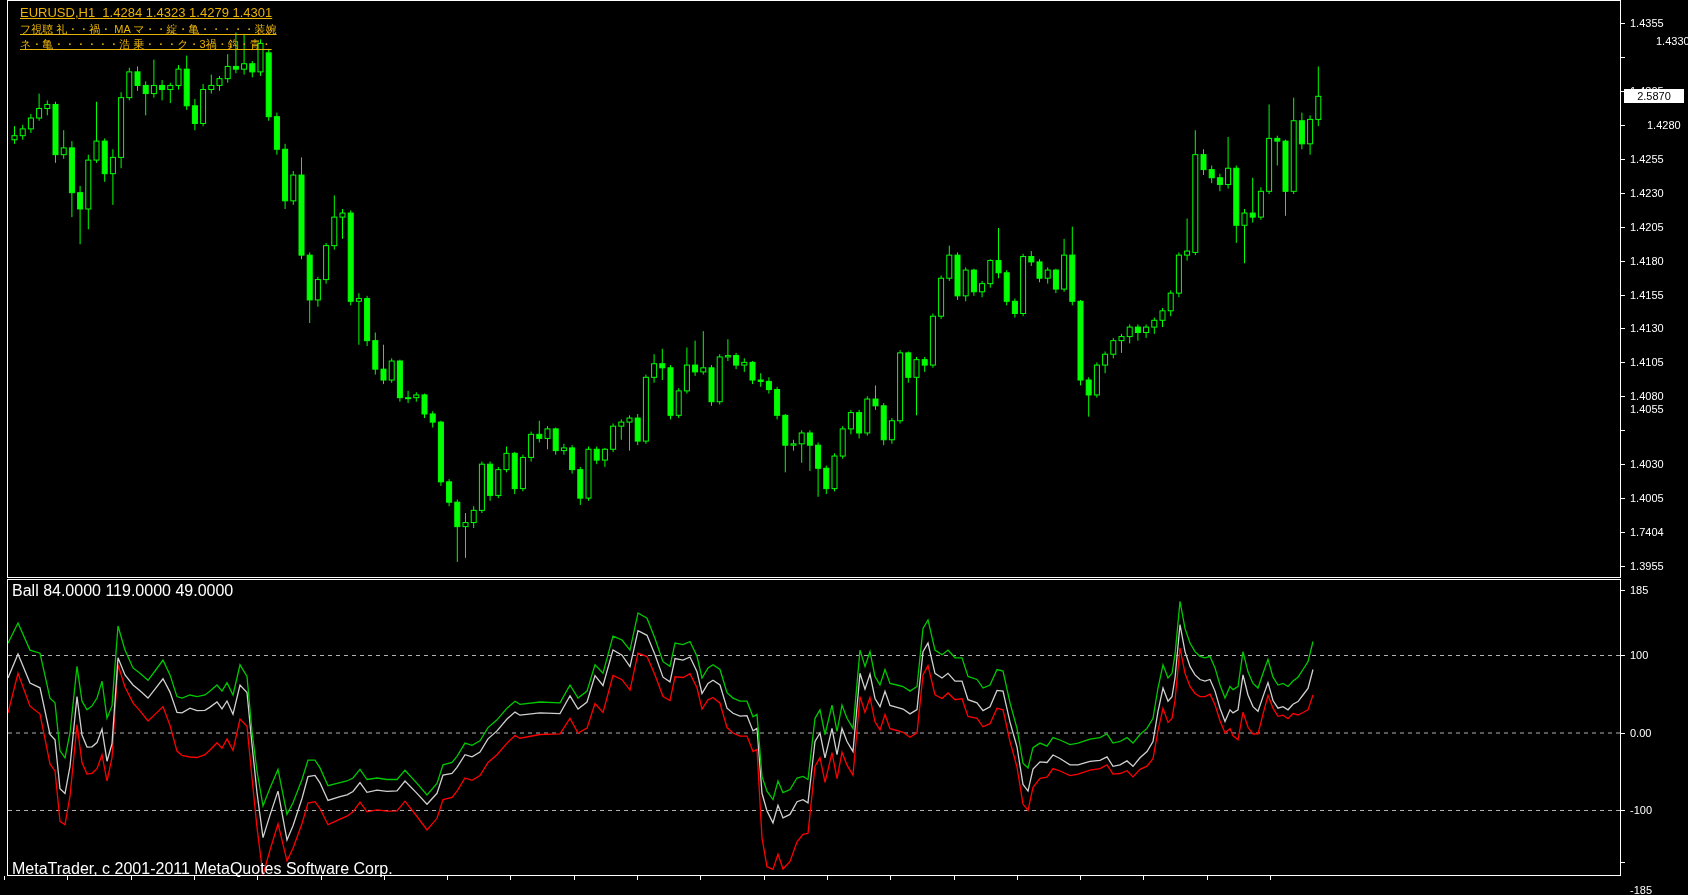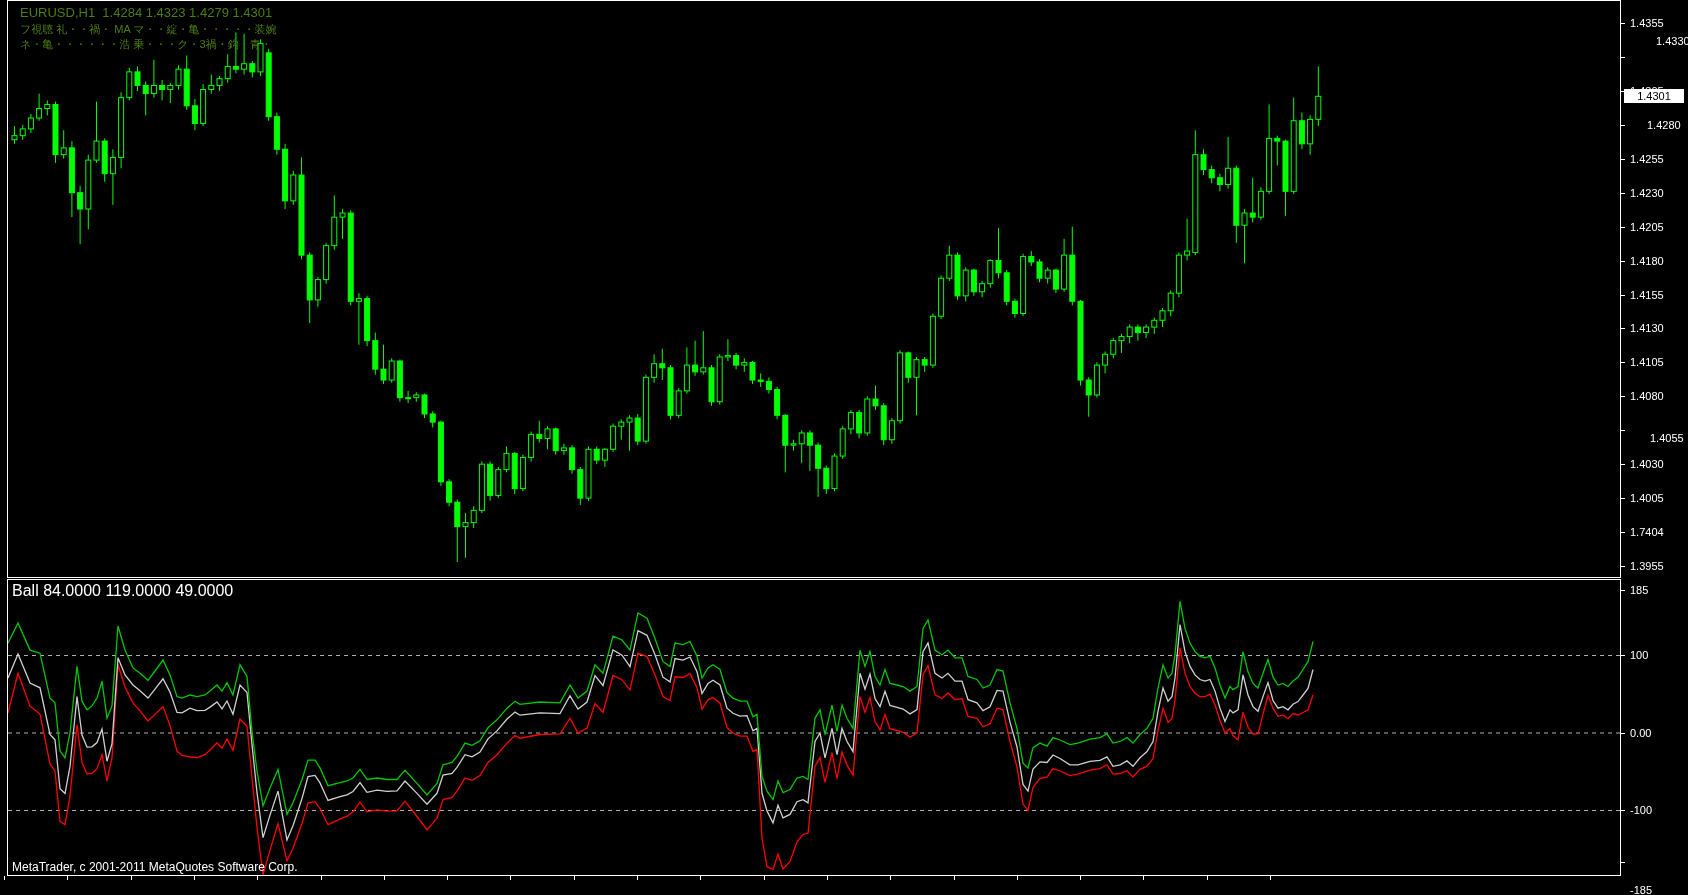--- a/index.html
+++ b/index.html
@@ -2,26 +2,26 @@
 <html><head>
 <meta charset="utf-8">
 <style>
   html,body{margin:0;padding:0;background:#000;width:1688px;height:895px;overflow:hidden;
     font-family:"Liberation Sans",sans-serif;}
   #screen{position:relative;width:1688px;height:895px;background:#000;}
   .pane{position:absolute;left:7px;width:1612px;background:#000;border:1px solid #FFF;}
   #main-pane{top:0;height:576px;}
   #ind-pane{top:579px;height:295px;}
   .pane svg{position:absolute;left:0;top:0;}
-  .hdr{position:absolute;color:#4d7c0f;white-space:pre;}
+  .hdr{position:absolute;color:#eab308;white-space:pre;text-decoration:underline;}
   #hdr1{left:12px;top:4px;font-size:13px;}
   #hdr2{left:12px;top:21px;font-size:11px;}
   #hdr3{left:12px;top:36px;font-size:11px;}
   #ball-label{position:absolute;left:12px;top:582px;color:#FFF;font-size:16px;white-space:pre;z-index:5;}
-  #copyright{position:absolute;left:12px;top:860px;color:#FFF;font-size:12px;z-index:6;}
+  #copyright{position:absolute;left:12px;top:860px;color:#FFF;font-size:16px;z-index:6;}
   .pricelabel{position:absolute;left:1630px;color:#FFF;font-size:11px;}
   .indlabel{position:absolute;left:1630px;color:#FFF;font-size:11px;}
   .axistick{position:absolute;left:1620px;width:5px;height:1px;background:#FFF;}
   .timetick{position:absolute;top:876px;width:1px;height:4px;background:#FFF;}
   #price-tag{position:absolute;left:1624px;top:89px;width:60px;height:14px;background:#FFF;
     color:#000;font-size:11px;text-align:center;line-height:14px;z-index:4;}
   #time-axis{position:absolute;left:0;top:876px;width:1688px;height:19px;}
   #price-axis{position:absolute;left:1620px;top:0;width:68px;height:876px;}
 </style>
 </head>
@@ -364,21 +364,21 @@
         <polyline points="0.0,132.9 10.0,93.3 22.0,126.2 32.0,134.1 42.0,183.9 47.0,190.9 52.0,241.4 57.0,244.7 62.0,216.2 69.0,144.5 74.0,182.5 79.0,194.1 84.0,193.3 89.0,188.6 94.0,174.7 99.0,201.0 104.0,177.7 110.0,84.8 117.0,107.0 125.0,122.8 132.0,130.9 140.0,141.0 147.0,134.4 155.0,126.6 162.0,145.4 169.0,171.1 174.0,175.5 182.0,177.0 189.0,177.5 197.0,174.7 202.0,170.0 209.0,162.8 214.0,168.2 219.0,158.9 225.0,170.4 232.0,139.0 239.0,146.2 244.0,198.0 249.0,247.7 255.0,294.8 262.0,270.1 270.0,243.7 279.0,280.9 285.0,268.2 294.0,243.5 300.0,223.1 307.0,221.7 312.0,228.5 320.0,244.7 332.0,239.2 339.0,236.2 345.0,231.9 352.0,222.0 359.0,231.8 369.0,229.9 379.0,231.1 389.0,230.8 397.0,221.2 409.0,236.5 419.0,249.9 429.0,238.3 435.0,219.6 444.0,217.3 449.0,211.1 457.0,198.0 464.0,200.3 472.0,195.6 480.0,182.5 489.0,174.7 499.0,163.1 507.0,155.5 512.0,158.2 532.0,154.5 552.0,153.8 562.0,138.2 570.0,153.1 579.0,148.1 587.0,123.5 595.0,132.4 605.0,95.5 614.0,99.7 622.0,110.1 630.0,73.2 639.0,76.6 647.0,95.1 655.0,116.6 662.0,120.5 667.0,96.8 675.0,97.5 682.0,93.7 689.0,107.8 694.0,129.0 700.0,119.8 705.0,117.5 712.0,123.2 719.0,147.6 725.0,153.0 732.0,156.1 739.0,156.1 745.0,171.6 749.0,169.3 754.0,257.9 759.0,286.7 765.0,289.4 770.0,274.0 775.0,288.9 782.0,281.4 789.0,261.8 795.0,254.4 800.0,253.3 807.0,186.3 812.0,177.6 817.0,202.3 824.0,172.6 829.0,198.7 834.0,172.2 839.0,185.2 845.0,195.1 852.0,116.6 857.0,132.5 862.0,117.4 867.0,141.8 872.0,149.9 877.0,134.6 882.0,148.7 889.0,150.5 895.0,152.3 902.0,157.2 909.0,152.8 915.0,94.9 920.0,85.6 927.0,114.9 934.0,118.5 940.0,113.0 947.0,119.7 954.0,118.7 960.0,136.5 969.0,138.3 975.0,146.8 982.0,143.7 989.0,128.2 995.0,129.8 1002.0,161.5 1009.0,187.1 1015.0,224.1 1020.0,230.5 1025.0,207.3 1032.0,198.4 1039.0,197.2 1045.0,188.6 1052.0,191.0 1062.0,195.6 1070.0,194.1 1082.0,190.2 1092.0,188.6 1099.0,184.8 1105.0,194.1 1112.0,193.5 1119.0,190.7 1125.0,196.9 1132.0,189.4 1139.0,186.2 1145.0,178.7 1150.0,150.7 1155.0,128.3 1160.0,142.4 1164.0,138.4 1167.0,120.3 1172.0,67.8 1177.0,93.3 1182.0,106.5 1187.0,113.5 1192.0,116.6 1197.0,116.6 1202.0,114.1 1207.0,124.7 1212.0,140.8 1217.0,153.0 1222.0,148.5 1225.0,155.8 1230.0,159.8 1235.0,132.1 1240.0,147.3 1245.0,154.0 1250.0,153.8 1255.0,134.1 1260.0,115.3 1265.0,128.2 1270.0,136.3 1275.0,135.2 1280.0,138.7 1285.0,133.6 1290.0,135.0 1295.0,132.5 1300.0,129.9 1305.0,115.0" fill="none" stroke="#FF0000" stroke-width="1.3"></polyline>
         <polyline points="0.0,98.0 10.0,74.0 22.0,103.1 32.0,107.8 42.0,154.4 47.0,159.9 52.0,208.8 57.0,213.5 62.0,186.4 69.0,116.6 74.0,155.0 79.0,167.1 84.0,166.8 89.0,162.6 94.0,149.1 99.0,181.2 104.0,163.8 110.0,77.8 117.0,95.0 125.0,105.0 132.0,110.7 140.0,118.1 147.0,109.2 155.0,98.8 162.0,112.1 169.0,132.4 174.0,132.9 182.0,128.2 189.0,130.7 197.0,130.3 202.0,127.1 209.0,121.9 214.0,128.8 219.0,121.0 225.0,134.2 232.0,105.0 239.0,112.5 244.0,164.6 249.0,212.6 255.0,257.6 262.0,235.1 270.0,211.1 279.0,260.0 285.0,245.7 294.0,218.5 300.0,196.5 307.0,195.4 312.0,202.9 320.0,220.4 332.0,216.7 339.0,214.8 345.0,211.5 352.0,202.6 359.0,212.3 369.0,210.2 379.0,211.3 389.0,210.8 397.0,201.0 409.0,213.4 419.0,224.3 429.0,213.3 435.0,195.1 444.0,193.3 449.0,187.4 457.0,174.7 464.0,176.9 472.0,172.1 480.0,158.8 489.0,150.9 499.0,139.0 507.0,132.1 512.0,135.2 532.0,132.9 552.0,133.6 562.0,115.8 570.0,129.0 579.0,122.0 587.0,95.6 595.0,105.5 605.0,69.9 614.0,75.2 622.0,86.6 630.0,50.7 639.0,55.3 647.0,74.7 655.0,97.2 662.0,101.9 667.0,78.6 675.0,80.1 682.0,77.0 689.0,91.8 694.0,113.5 700.0,103.4 705.0,100.3 712.0,105.0 719.0,128.2 725.0,133.3 732.0,136.1 739.0,135.7 745.0,150.9 749.0,148.4 754.0,213.3 759.0,230.9 765.0,242.9 770.0,225.3 775.0,237.9 782.0,234.4 789.0,221.7 795.0,219.6 800.0,222.8 807.0,161.5 812.0,153.0 817.0,177.8 824.0,148.4 829.0,174.7 834.0,148.4 839.0,161.5 845.0,171.6 852.0,93.3 857.0,109.2 862.0,94.1 867.0,118.5 872.0,126.6 877.0,111.3 882.0,125.5 889.0,127.3 895.0,129.0 902.0,133.9 909.0,129.5 915.0,71.6 920.0,63.1 927.0,93.3 934.0,98.0 940.0,93.3 947.0,101.1 954.0,101.1 960.0,119.7 969.0,122.8 975.0,130.6 982.0,126.7 989.0,110.4 995.0,111.2 1002.0,142.2 1009.0,167.0 1015.0,204.4 1020.0,211.1 1025.0,189.1 1032.0,181.9 1039.0,182.5 1045.0,175.0 1052.0,178.5 1062.0,184.9 1070.0,184.8 1082.0,181.4 1092.0,180.3 1099.0,176.8 1105.0,186.3 1112.0,184.8 1119.0,180.9 1125.0,186.3 1132.0,177.8 1139.0,171.6 1145.0,161.5 1150.0,131.3 1155.0,108.0 1160.0,121.2 1164.0,116.6 1167.0,98.0 1172.0,44.5 1177.0,71.6 1182.0,86.4 1187.0,94.9 1192.0,99.5 1197.0,101.1 1202.0,99.5 1207.0,111.1 1212.0,128.2 1217.0,141.4 1222.0,129.8 1225.0,132.9 1230.0,129.8 1235.0,94.9 1240.0,115.0 1245.0,126.6 1250.0,131.3 1255.0,116.6 1260.0,102.6 1265.0,120.5 1270.0,128.2 1275.0,126.6 1280.0,129.8 1285.0,124.3 1290.0,121.6 1295.0,115.0 1300.0,108.4 1305.0,89.5" fill="none" stroke="#D0D0D0" stroke-width="1.3"></polyline>
         <polyline points="0.0,63.1 10.0,43.0 22.0,70.1 32.0,73.2 42.0,118.1 47.0,122.8 52.0,170.8 57.0,177.8 62.0,153.0 69.0,86.4 74.0,121.2 79.0,129.8 84.0,125.9 89.0,118.1 94.0,101.1 99.0,138.3 104.0,125.9 110.0,46.0 117.0,70.1 125.0,87.9 132.0,93.3 140.0,100.3 147.0,91.0 155.0,80.1 162.0,94.9 169.0,116.6 174.0,118.1 182.0,115.0 189.0,116.6 197.0,115.0 202.0,111.1 209.0,105.0 214.0,111.1 219.0,102.6 225.0,115.0 232.0,84.8 239.0,96.4 244.0,151.5 249.0,191.0 255.0,225.9 262.0,208.0 270.0,189.4 279.0,234.4 285.0,222.8 294.0,199.5 300.0,180.1 307.0,180.1 312.0,187.9 320.0,205.7 332.0,202.6 339.0,201.0 345.0,198.0 352.0,189.4 359.0,199.5 369.0,198.0 379.0,199.5 389.0,199.5 397.0,190.2 409.0,203.4 419.0,215.0 429.0,203.4 435.0,184.8 444.0,182.5 449.0,176.3 457.0,163.1 464.0,165.4 472.0,160.8 480.0,147.6 489.0,139.8 499.0,128.2 507.0,121.2 512.0,124.3 532.0,122.0 552.0,122.8 562.0,105.0 570.0,118.1 579.0,111.1 587.0,84.8 595.0,93.3 605.0,56.1 614.0,60.0 622.0,70.1 630.0,32.9 639.0,38.3 647.0,58.5 655.0,81.7 662.0,86.4 667.0,63.1 675.0,64.6 682.0,61.5 689.0,76.3 694.0,98.0 700.0,87.9 705.0,84.8 712.0,89.5 719.0,112.7 725.0,118.1 732.0,121.2 739.0,121.2 745.0,136.7 749.0,134.4 754.0,196.4 759.0,211.1 765.0,219.6 770.0,201.0 775.0,212.7 782.0,209.6 789.0,198.0 795.0,196.4 800.0,199.5 807.0,138.3 812.0,129.8 817.0,154.5 824.0,125.1 829.0,151.5 834.0,125.1 839.0,138.3 845.0,148.4 852.0,70.1 857.0,86.4 862.0,71.6 867.0,96.4 872.0,105.0 877.0,89.5 882.0,103.4 889.0,105.0 895.0,106.5 902.0,111.1 909.0,106.5 915.0,48.4 920.0,39.9 927.0,70.1 934.0,74.7 940.0,70.1 947.0,77.8 954.0,77.8 960.0,96.4 969.0,99.5 975.0,108.0 982.0,105.0 989.0,89.5 995.0,91.0 1002.0,122.8 1009.0,148.4 1015.0,183.2 1020.0,187.9 1025.0,167.7 1032.0,163.1 1039.0,166.2 1045.0,157.6 1052.0,160.0 1062.0,164.6 1070.0,163.1 1082.0,159.2 1092.0,157.6 1099.0,153.8 1105.0,163.1 1112.0,161.5 1119.0,157.6 1125.0,163.1 1132.0,154.5 1139.0,148.4 1145.0,138.3 1150.0,108.0 1155.0,84.8 1160.0,98.0 1164.0,93.3 1167.0,74.7 1172.0,21.3 1177.0,48.4 1182.0,63.1 1187.0,71.6 1192.0,76.3 1197.0,77.8 1202.0,76.3 1207.0,87.9 1212.0,105.0 1217.0,118.1 1222.0,106.5 1225.0,109.6 1230.0,106.5 1235.0,71.6 1240.0,91.8 1245.0,103.4 1250.0,108.0 1255.0,93.3 1260.0,79.4 1265.0,97.2 1270.0,105.0 1275.0,103.4 1280.0,106.5 1285.0,101.1 1290.0,97.2 1295.0,89.5 1300.0,81.7 1305.0,61.5" fill="none" stroke="#00C800" stroke-width="1.3"></polyline>
       </svg>
   </div>
 
   <div id="ball-label">Ball 84.0000 119.0000 49.0000</div>
   <div id="copyright">MetaTrader, c 2001-2011 MetaQuotes Software Corp.</div>
 
   <div id="price-axis"></div>
-  <div id="price-tag">1.4301</div>
+  <div id="price-tag">2.5870</div>
   <div id="time-axis">
       <div class="timetick" style="left: 4px; top: 0px;"></div>
       <div class="timetick" style="left: 67.3px; top: 0px;"></div>
       <div class="timetick" style="left: 130.6px; top: 0px;"></div>
       <div class="timetick" style="left: 193.9px; top: 0px;"></div>
       <div class="timetick" style="left: 257.2px; top: 0px;"></div>
       <div class="timetick" style="left: 320.5px; top: 0px;"></div>
       <div class="timetick" style="left: 383.8px; top: 0px;"></div>
       <div class="timetick" style="left: 447.1px; top: 0px;"></div>
       <div class="timetick" style="left: 510.4px; top: 0px;"></div>
@@ -412,21 +412,21 @@
     <div class="pricelabel" style="top: 254.562px;">1.4180</div>
     <div class="axistick" style="top: 260.562px;"></div>
     <div class="pricelabel" style="top: 288.5px;">1.4155</div>
     <div class="axistick" style="top: 294.5px;"></div>
     <div class="pricelabel" style="top: 322.437px;">1.4130</div>
     <div class="axistick" style="top: 328.437px;"></div>
     <div class="pricelabel" style="top: 356.375px;">1.4105</div>
     <div class="axistick" style="top: 362.375px;"></div>
     <div class="pricelabel" style="top: 390.312px;">1.4080</div>
     <div class="axistick" style="top: 396.312px;"></div>
-    <div class="pricelabel" style="top: 432px; margin-left: 20px;">1.4055</div>
+    <div class="pricelabel" style="top: 403px;">1.4055</div>
     <div class="axistick" style="top: 430.25px;"></div>
     <div class="pricelabel" style="top: 458.187px;">1.4030</div>
     <div class="axistick" style="top: 464.187px;"></div>
     <div class="pricelabel" style="top: 492.125px;">1.4005</div>
     <div class="axistick" style="top: 498.125px;"></div>
     <div class="pricelabel" style="top: 526.062px;">1.7404</div>
     <div class="axistick" style="top: 532.062px;"></div>
     <div class="pricelabel" style="top: 560px;">1.3955</div>
     <div class="axistick" style="top: 566px;"></div>
     <div class="indlabel" style="top: 584px;">185</div>

